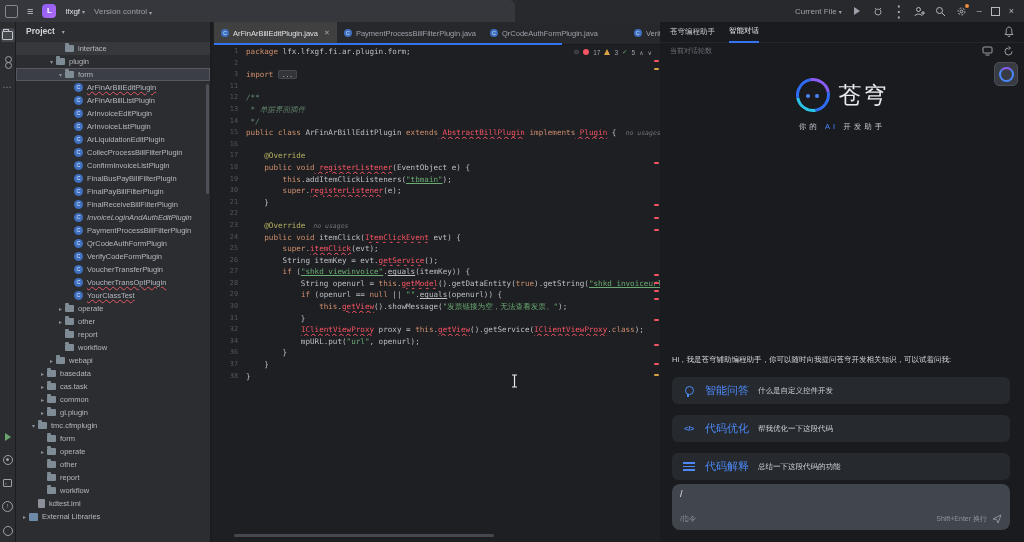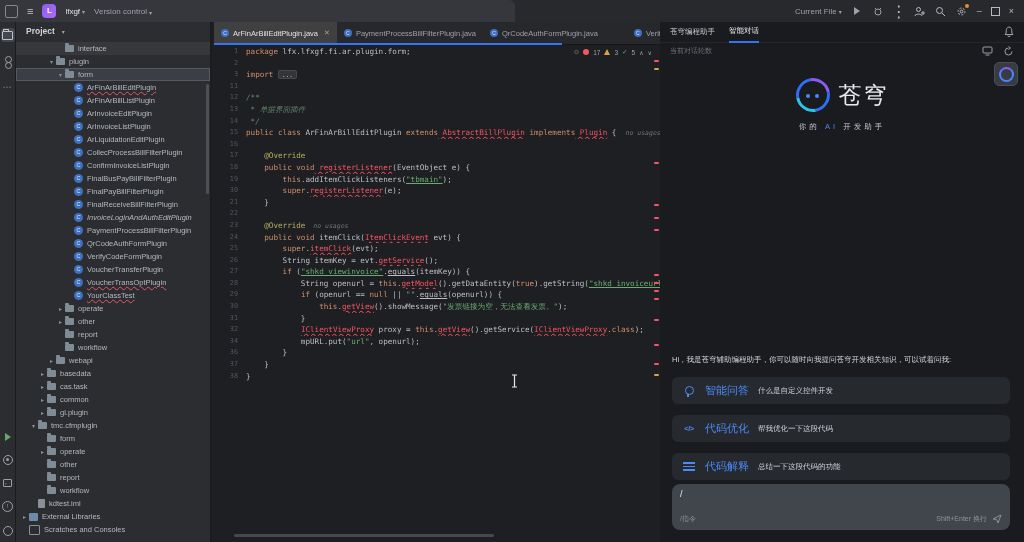--- a/index.html
+++ b/index.html
@@ -388,25 +388,20 @@
         </div>
         <div class="trow" style="padding-left: 13px;">
           <span class="chev"></span>
           <span class="tic file"></span>
           <span class="tlb">kdtest.iml</span>
         </div>
         <div class="trow" style="padding-left: 4px;">
           <span class="chev">▸</span>
           <span class="tic lib"></span>
           <span class="tlb">External Libraries</span>
-        </div>
-        <div class="trow" style="padding-left: 4px;">
-          <span class="chev"></span>
-          <span class="tic scratch"></span>
-          <span class="tlb">Scratches and Consoles</span>
         </div>
       </div>
     <div id="tree-scroll"></div>
   </div>
 
   <div id="editor">
     <div id="tabbar">
       <div id="tabs" style="display:flex;height:22px;">
           <div class="etab active">
             <span class="cdot">C</span>

